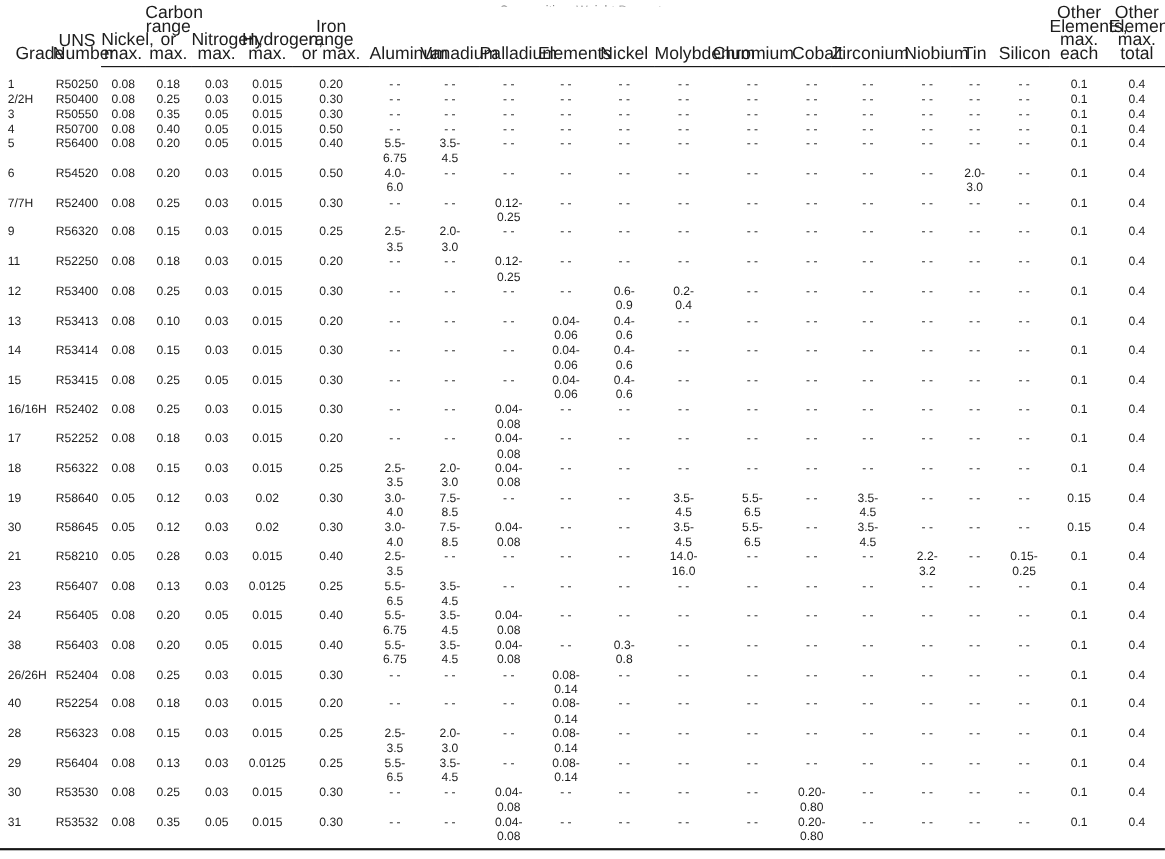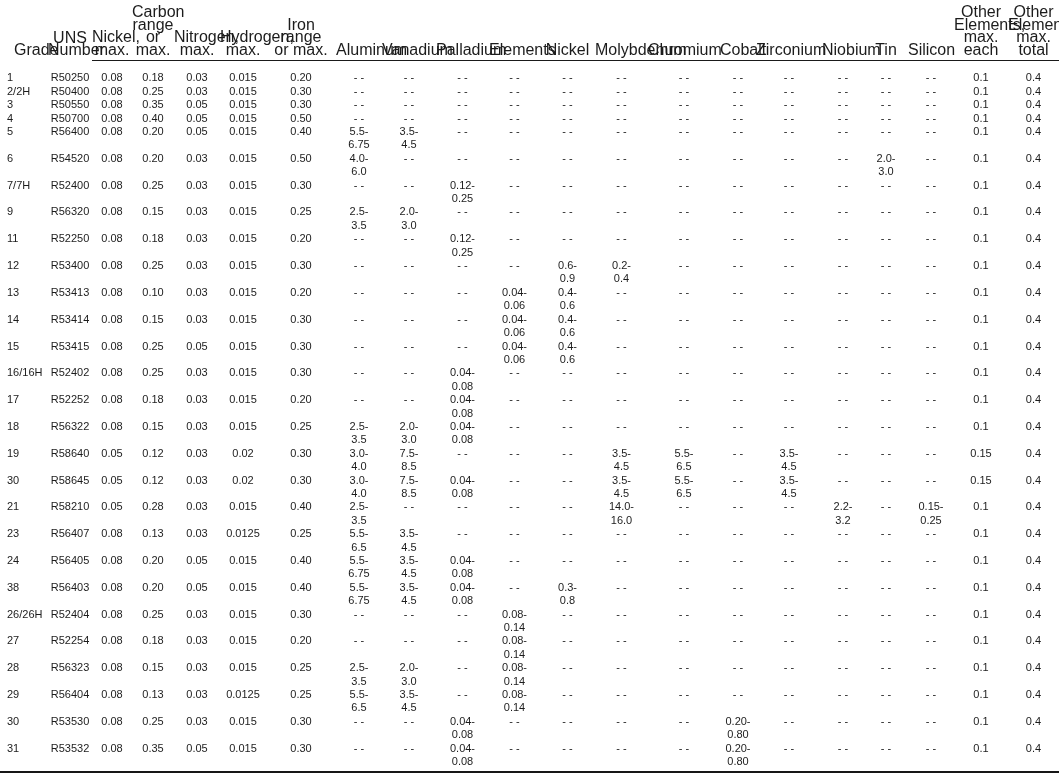--- a/index.html
+++ b/index.html
@@ -700,21 +700,21 @@
         <td>- -</td>
         <td>- -</td>
         <td>- -</td>
         <td>- -</td>
         <td>- -</td>
         <td>- -</td>
         <td>0.1</td>
         <td>0.4</td>
       </tr>
       <tr>
-        <td>27</td>
+        <td>40</td>
         <td>R52254</td>
         <td>0.08</td>
         <td>0.18</td>
         <td>0.03</td>
         <td>0.015</td>
         <td>0.20</td>
         <td>- -</td>
         <td>- -</td>
         <td>- -</td>
         <td>0.08-

